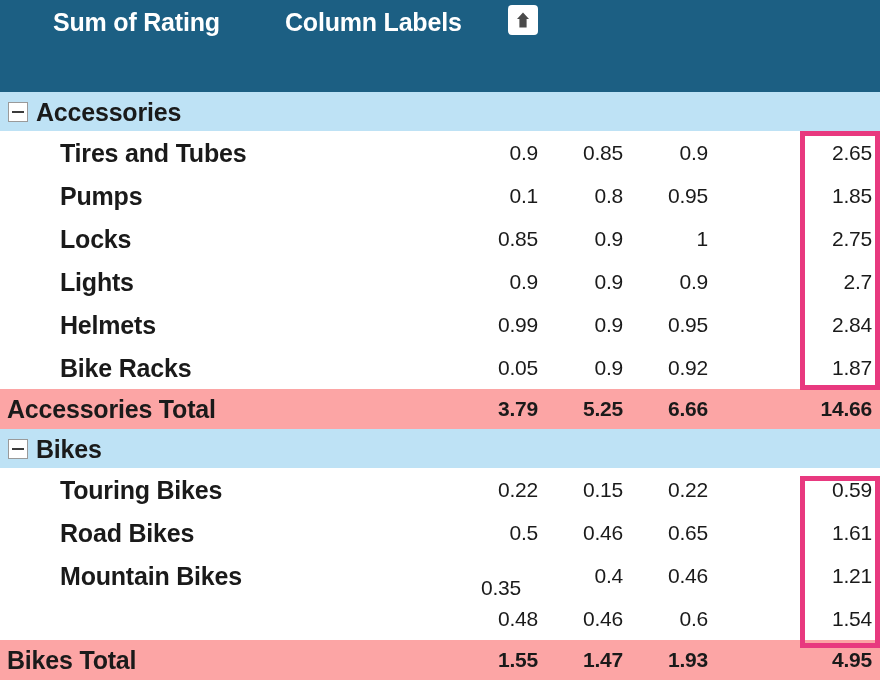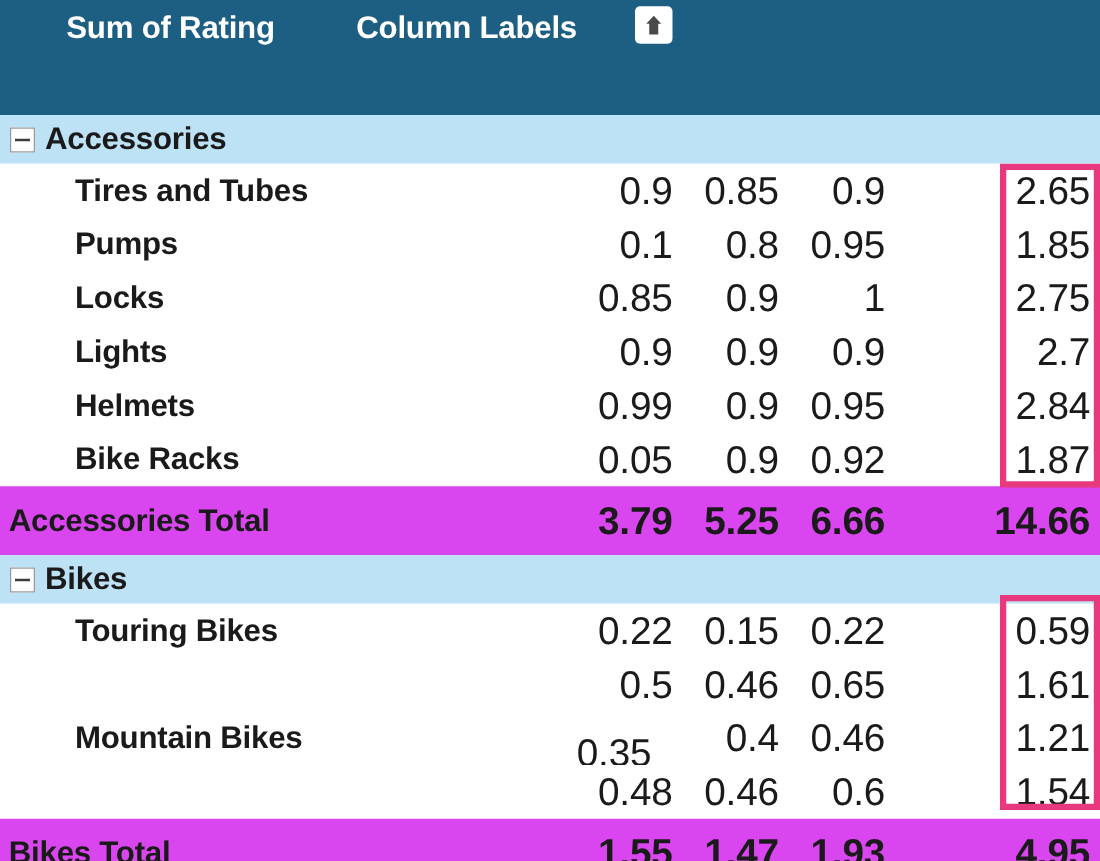--- a/index.html
+++ b/index.html
@@ -97,41 +97,41 @@
     width: 880px;
   }
 
   .prow {
     position: relative;
     width: 880px;
     box-sizing: border-box;
   }
   .prow.group  { height: 39px; background: #bee2f5; }
   .prow.detail { height: 43px; background: #ffffff; }
-  .prow.total  { height: 55px; background: #d946ef; }
+  .prow.total  { height: 40px; background: #fca5a5; }
 
   .prow .label {
     position: absolute;
     left: 7px;
     top: 50%;
     transform: translateY(-50%);
     font-size: 25px;
     color: #1a1a1a;
     white-space: nowrap;
     letter-spacing: -0.2px;
   }
   .prow.group .label  { left: 36px; font-weight: bold; }
   .prow.detail .label { left: 60px; font-weight: bold; }
   .prow.total .label  { left: 7px; font-weight: bold; }
 
   .prow .cell {
     position: absolute;
     top: 50%;
     transform: translateY(-50%);
-    font-size: 31px;
+    font-size: 21px;
     color: #1a1a1a;
     text-align: right;
     white-space: nowrap;
     letter-spacing: -0.2px;
   }
   .prow.total .cell { font-weight: bold; }
 
   
   .collapse-btn {
     position: absolute;
@@ -259,20 +259,21 @@
         <div class="label">Bikes</div>
       </div>
       <div class="prow detail">
         <div class="label">Touring Bikes</div>
         <div class="cell" style="left: 418px; width: 120px;">0.22</div>
         <div class="cell" style="left: 513px; width: 110px;">0.15</div>
         <div class="cell" style="left: 598px; width: 110px;">0.22</div>
         <div class="cell" style="left: 707px; width: 165px;">0.59</div>
       </div>
       <div class="prow detail">
+        <div class="label">Road Bikes</div>
         <div class="cell" style="left: 418px; width: 120px;">0.5</div>
         <div class="cell" style="left: 513px; width: 110px;">0.46</div>
         <div class="cell" style="left: 598px; width: 110px;">0.65</div>
         <div class="cell" style="left: 707px; width: 165px;">1.61</div>
       </div>
       <div class="prow detail">
         <div class="label">Mountain Bikes</div>
         <div class="cell" style="left: 401px; width: 120px; margin-top: 12px;">0.35</div>
         <div class="cell" style="left: 513px; width: 110px;">0.4</div>
         <div class="cell" style="left: 598px; width: 110px;">0.46</div>

